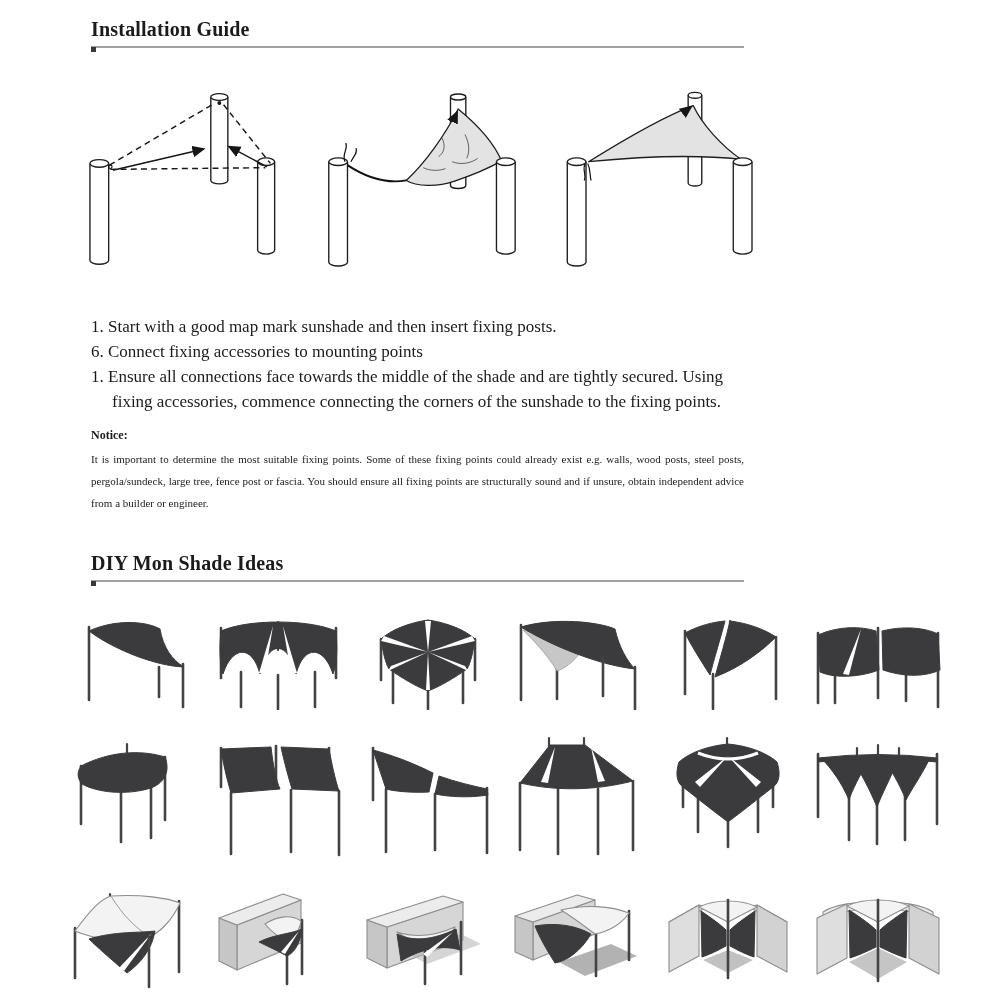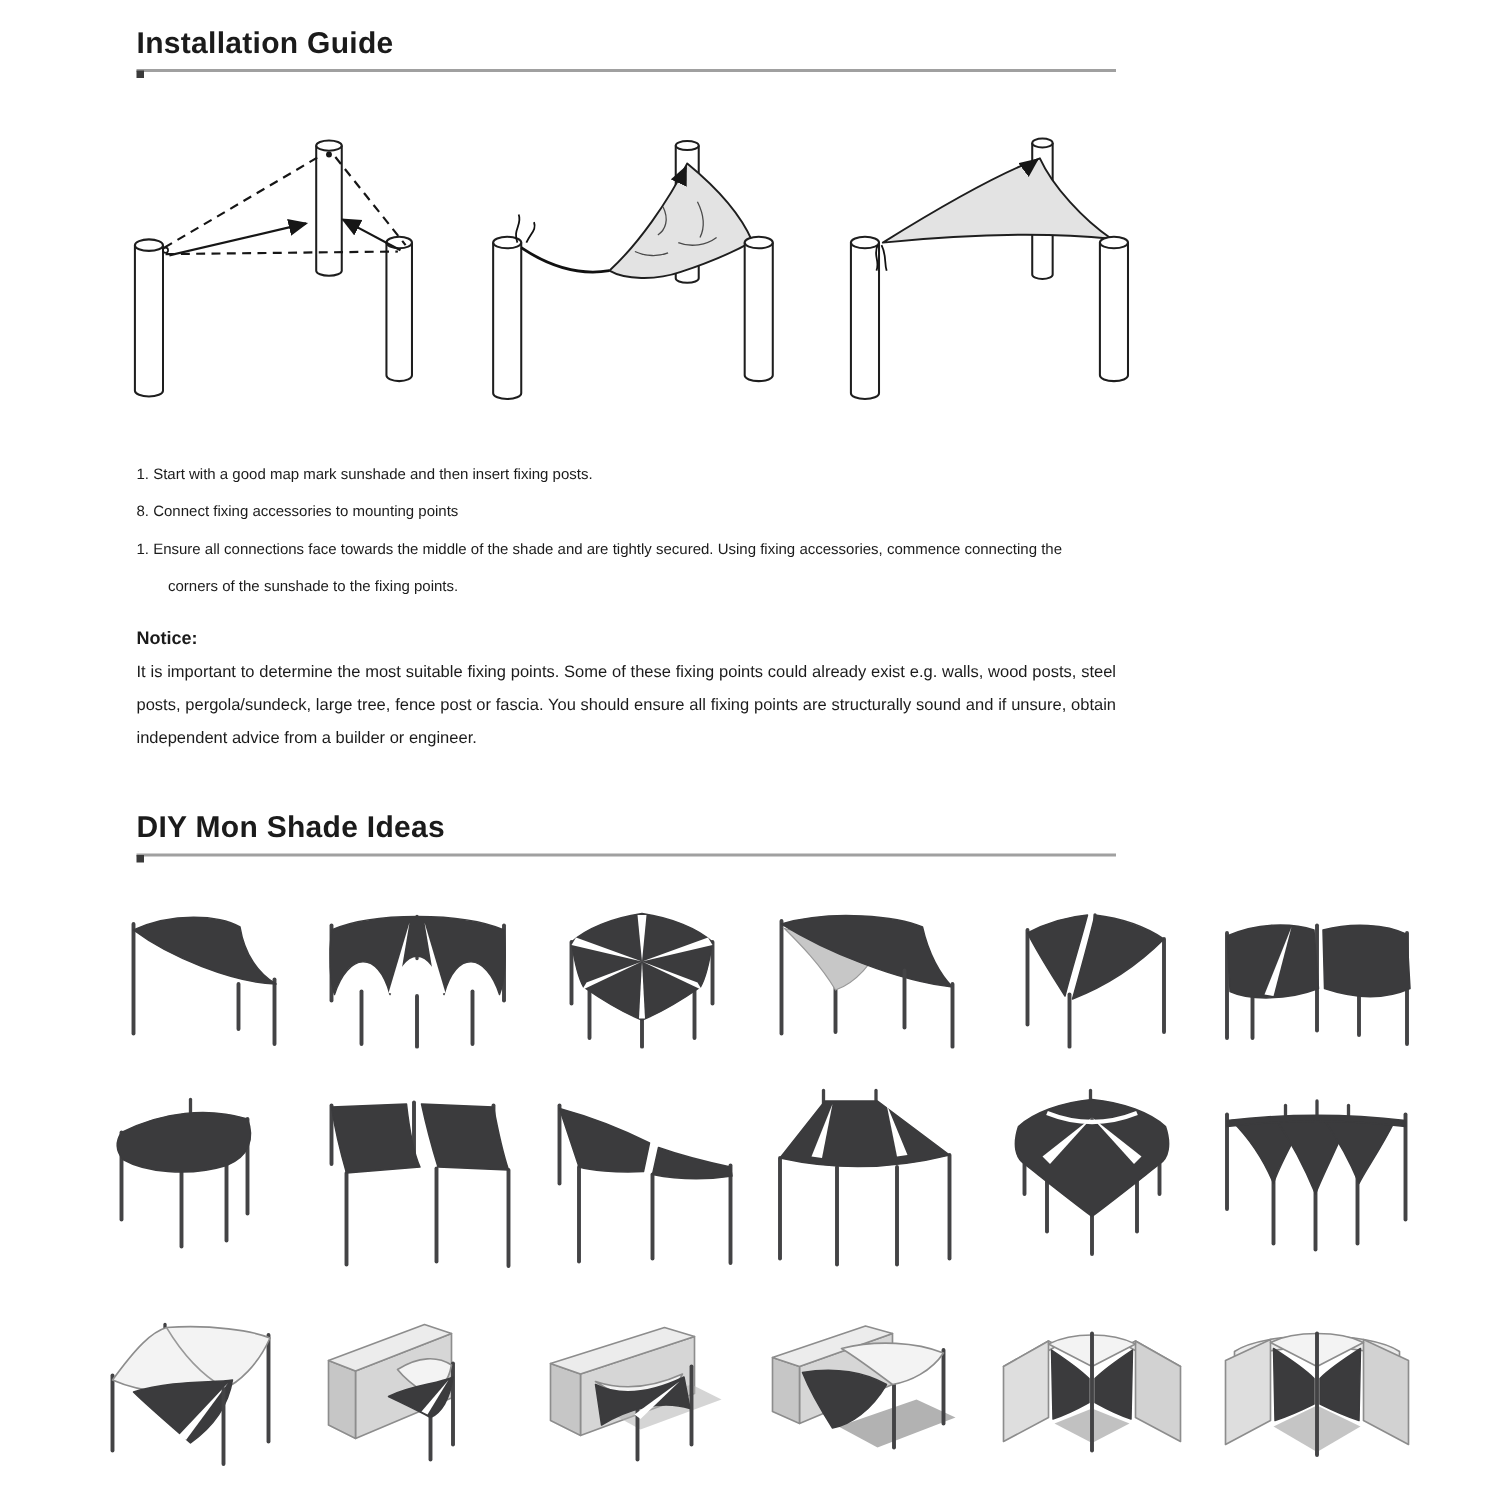--- a/index.html
+++ b/index.html
@@ -1,28 +1,28 @@
 <!DOCTYPE html>
 <html><head>
 <meta charset="utf-8">
 <style>
   * { margin:0; padding:0; box-sizing:border-box; }
   html,body { width:1000px; height:1000px; background:#ffffff; overflow:hidden; }
   body { font-family:"Liberation Sans", sans-serif; color:#1b1b1b; }
-  .page { width:828px; height:1000px; padding:18px 84px 0 91px; }
+  .page { width:828px; height:1000px; padding:18px 84px 0 91px;font-family:Liberation Serif, serif; }
 
   .section-title { font-size:20px; font-weight:bold; letter-spacing:.2px; margin-bottom:5px; }
   .rule { position:relative; height:2px; background:#a0a0a0; }
   .rule .dot { position:absolute; left:0; top:1px; width:5px; height:5px; background:#3a3a3a; }
 
   .diagrams { display:flex; justify-content:space-between; align-items:flex-start;
               margin:20px -32px 0 -30px; }
   .diagrams svg { display:block; }
 
-  .steps { margin-top:6px; font-size:10px; line-height:25px; }
+  .steps { margin-top:16px; font-size:17px; line-height:25px; }
   .step  { padding-left:21px; text-indent:-21px; }
 
   .notice { margin-top:14px; }
   .notice-title { font-size:12px; font-weight:bold; margin-bottom:5px; }
   .notice-body  { font-size:11px; line-height:22px; text-align:justify; }
 
   .diy { margin-top:38px; }
   .grid { display:grid; grid-template-columns:repeat(6,1fr);
           margin:28px -38px 0 -38px; row-gap:22px;
           justify-items:center; align-items:end; }
@@ -112,21 +112,21 @@
       <path class="cyl" d="M25,90 L25,208 A11,4.5 0 0 0 47,208 L47,90"></path>
       <ellipse class="cyl" cx="36" cy="90" rx="11" ry="4.5"></ellipse>
       <path class="cyl" d="M220,90 L220,194 A11,4.5 0 0 0 242,194 L242,90"></path>
       <ellipse class="cyl" cx="231" cy="90" rx="11" ry="4.5"></ellipse>
       <path d="M46,92 C42,100 48,104 45,112 M49,92 C53,100 51,106 53,112" fill="none" stroke="#111111" stroke-width="1.4"></path>
     </svg>
   </div>
 
   <div class="steps">
     <div class="step">1. Start with a good map mark sunshade and then insert fixing posts.</div>
-    <div class="step">8. Connect fixing accessories to mounting points</div>
+    <div class="step">6. Connect fixing accessories to mounting points</div>
     <div class="step">1. Ensure all connections face towards the middle of the shade and are tightly secured. Using fixing accessories, commence connecting the corners of the sunshade to the fixing points.</div>
   </div>
 
   <div class="notice">
     <div class="notice-title">Notice:</div>
     <p class="notice-body">It is important to determine the most suitable fixing points. Some of these fixing points could already exist e.g. walls, wood posts, steel posts, pergola/sundeck, large tree, fence post or fascia. You should ensure all fixing points are structurally sound and if unsure, obtain independent advice from a builder or engineer.</p>
   </div>
 
   <div class="diy">
     <h1 class="section-title">DIY Mon Shade Ideas</h1>

